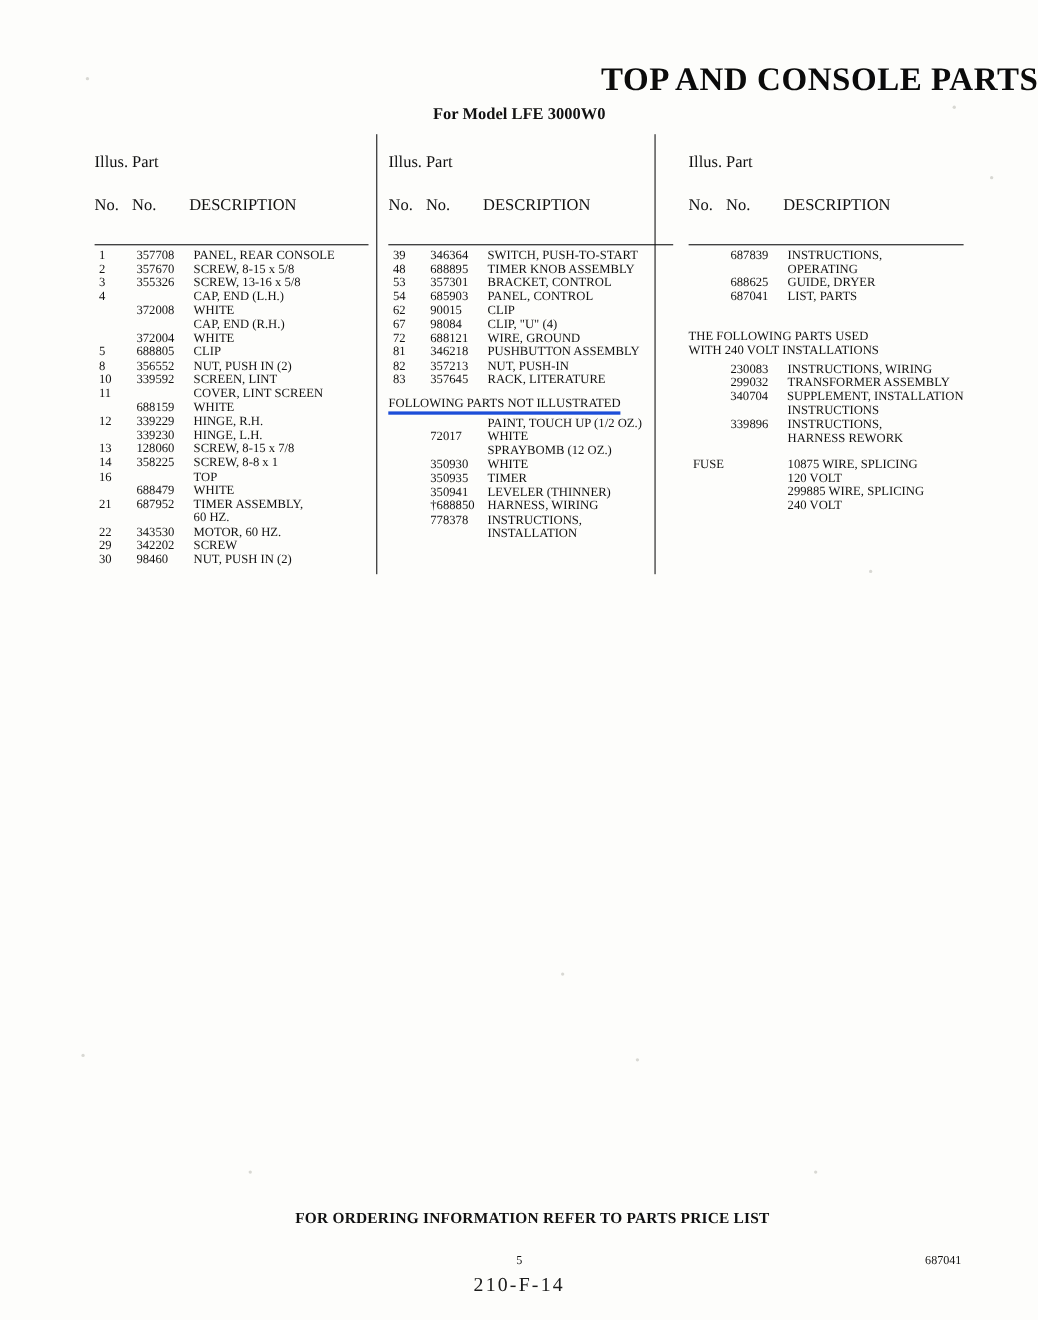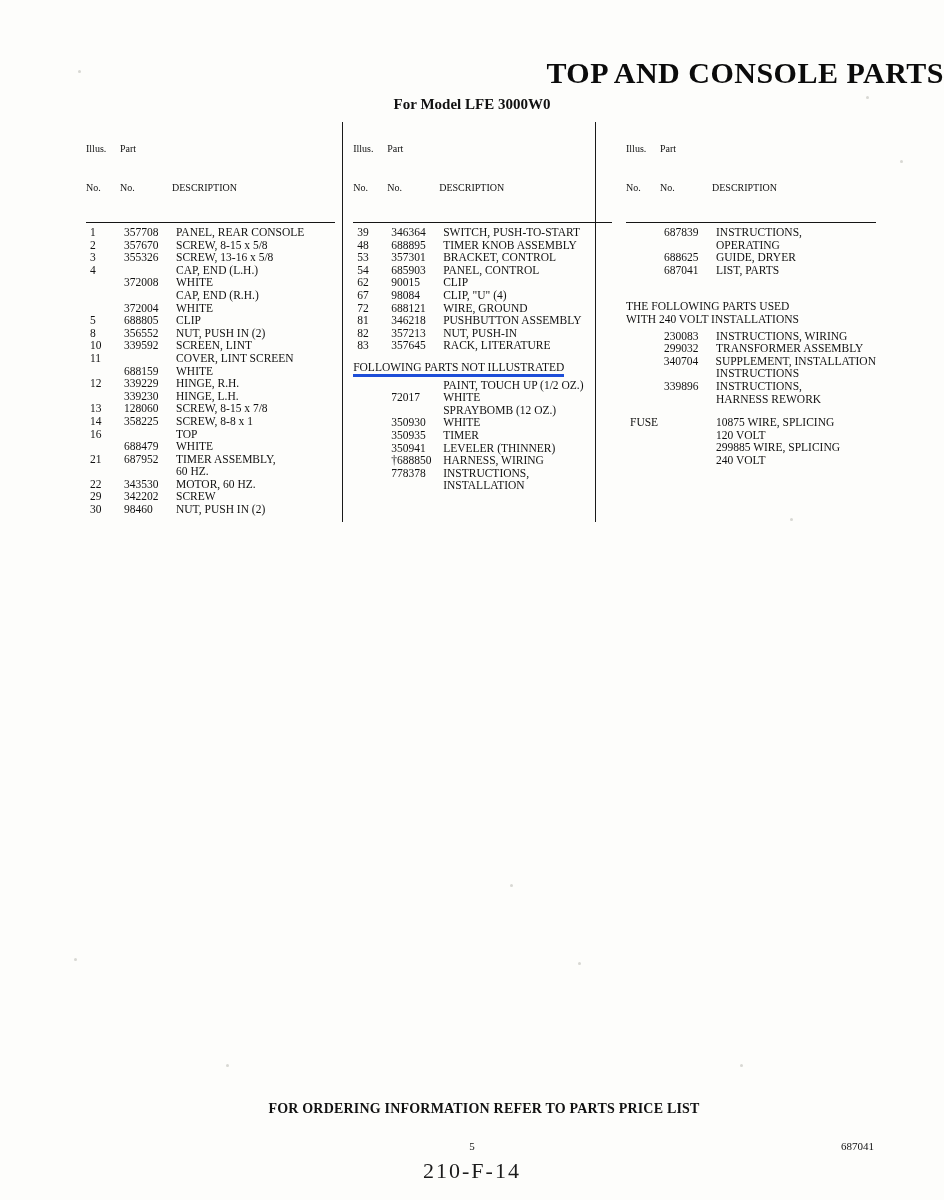--- a/index.html
+++ b/index.html
@@ -72,21 +72,21 @@
   .col-divider {
     position: absolute;
     top: 0;
     width: 1px;
     background: #1a1a1a;
   }
   #div-1 { left: 342px; top: 122px; height: 400px; }
   #div-2 { left: 595px; top: 122px; height: 400px; }
 
   .hdr {
-    font-size: 10px;
+    font-size: 15px;
     line-height: 13px;
     white-space: pre;
   }
   .hdr-row {
     display: flex;
   }
   .hdr .c-illus { width: 34px; }
   .hdr .c-part  { width: 52px; }
   .hdr .c-desc  { flex: 1; text-align: left; }
   .hdr-desc-center { text-align: center; }
@@ -154,21 +154,21 @@
     right: 70px;
     font-size: 11px;
   }
   .handwritten {
     position: absolute;
     top: 1158px;
     left: 0;
     width: 944px;
     text-align: center;
     font-family: "Liberation Serif", serif;
-    font-size: 22px;
+    font-size: 18px;
     letter-spacing: 2px;
     color: #1b1b1b;
   }
 </style>
 </head>
 <body>
 
 <div class="page">
 
   <div class="speck" style="left:78px;  top:70px;  width:3px; height:3px;"></div>

